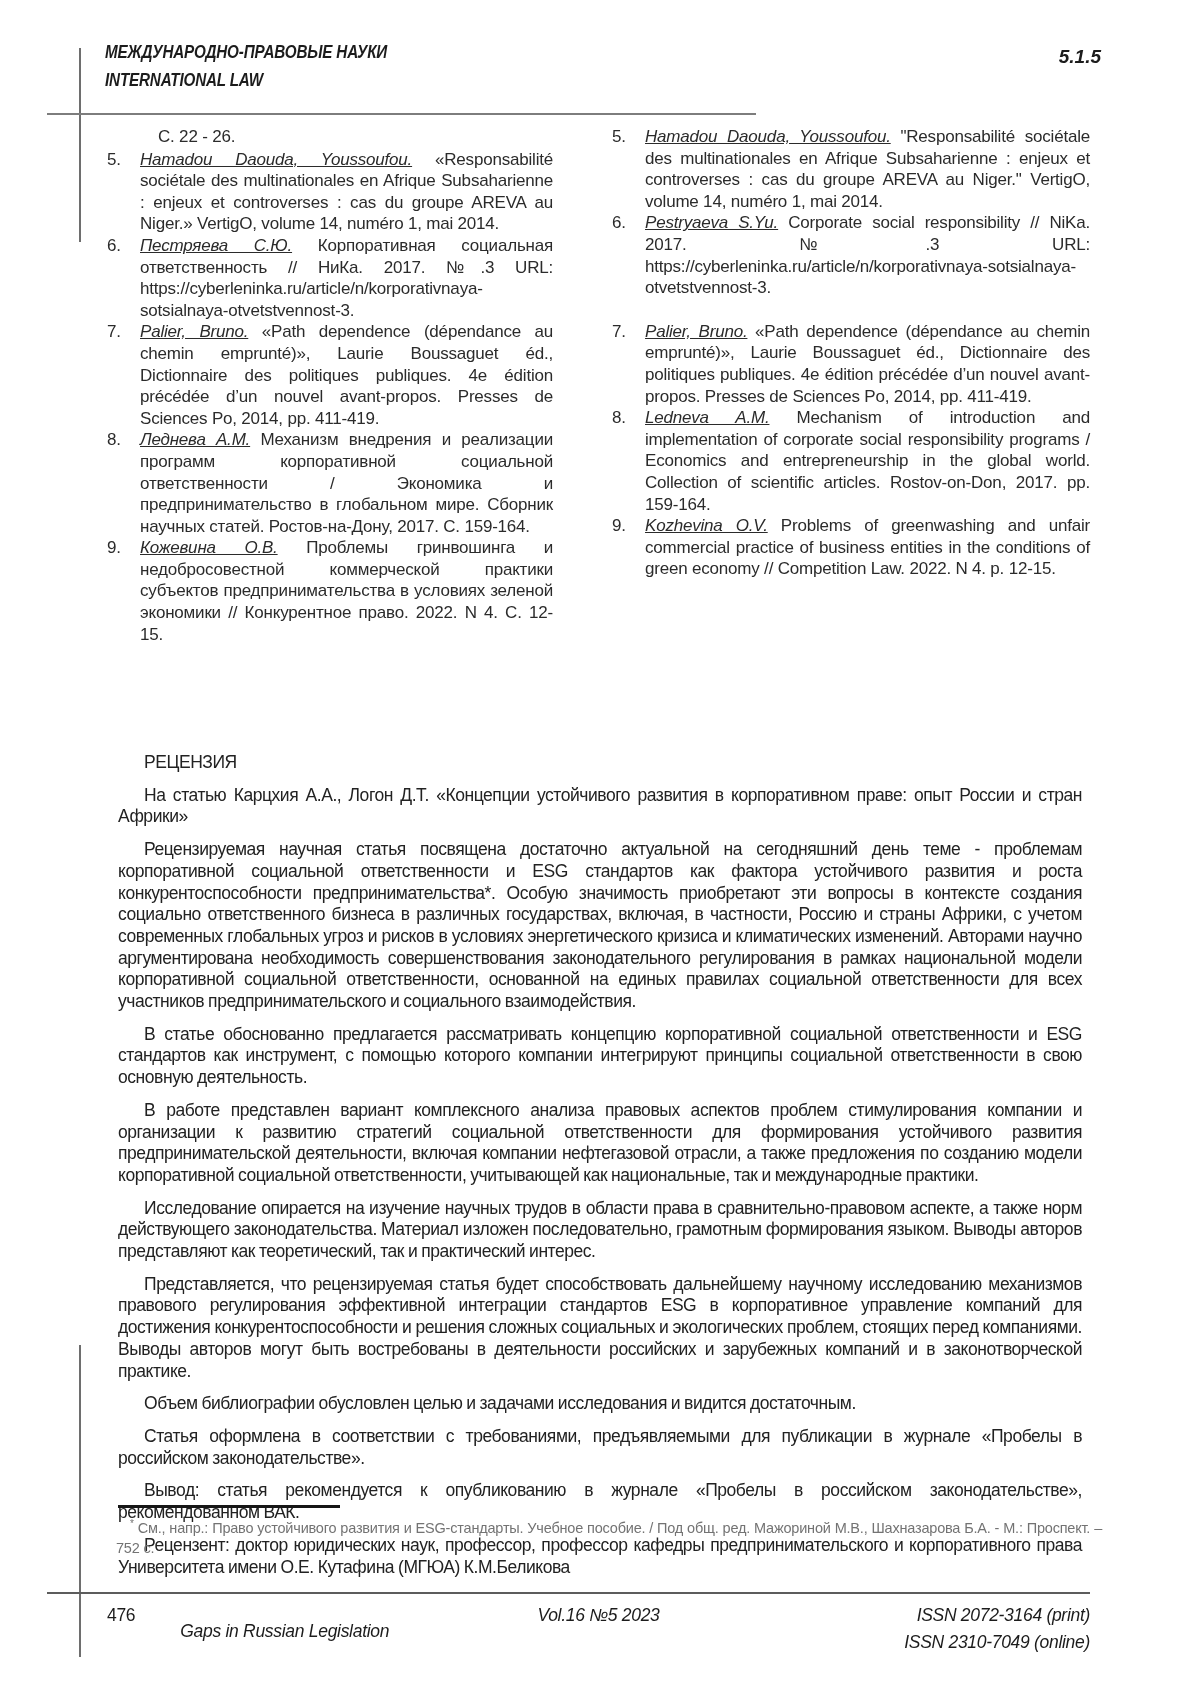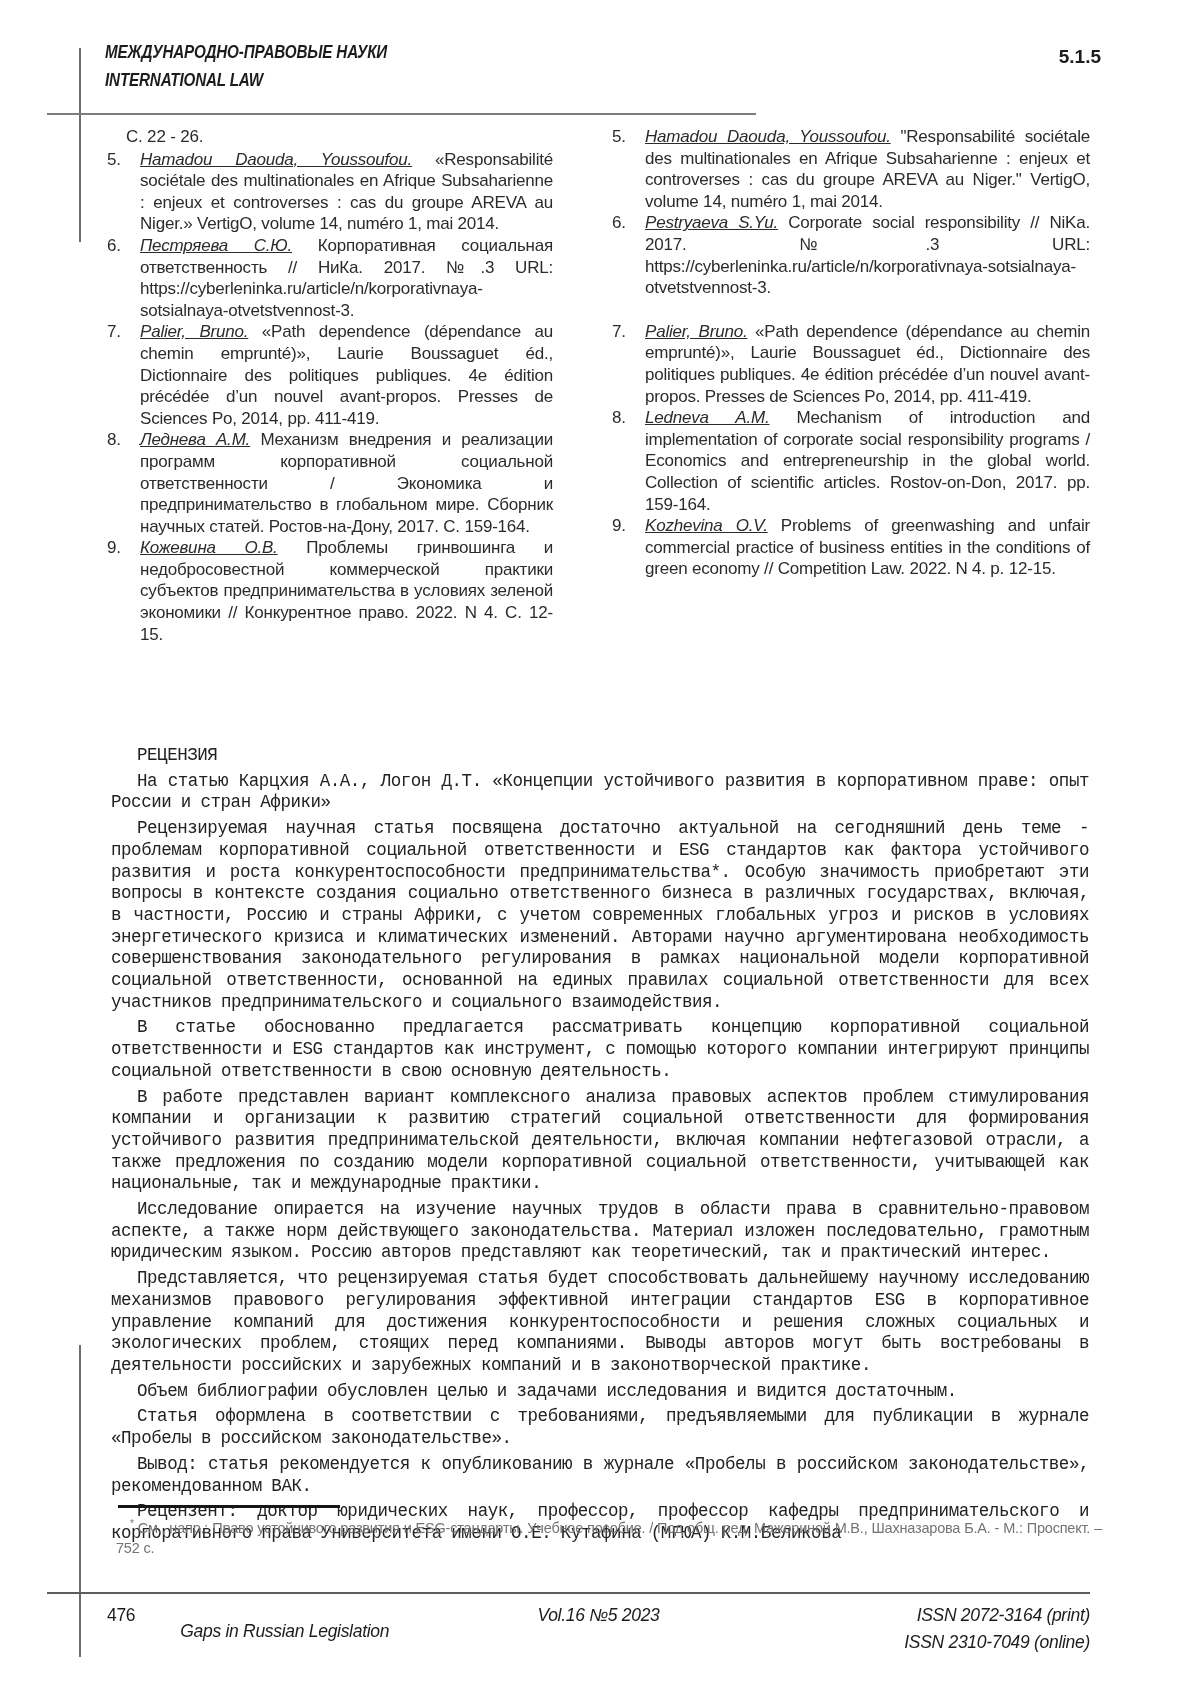--- a/index.html
+++ b/index.html
@@ -13,36 +13,36 @@
   .vline{position:absolute;width:2px;background:#6e6e6e;}
   .vline.top{left:79px;top:48px;height:194px;}
   .vline.bottom{left:79px;top:1345px;height:312px;}
   .hrule{position:absolute;height:2px;background:#7d7d7d;}
   .hdr-rule{left:47px;top:113px;width:709px;}
   .footer-rule{left:47px;top:1592px;width:1043px;background:#5c5c5c;}
   
   .hdr{left:105px;top:38px;font-style:italic;font-weight:bold;font-size:17.5px;
        line-height:28px;color:#1c1c1c;transform:scaleX(.87);transform-origin:left top;
        letter-spacing:-.2px;white-space:nowrap;}
-  .code{top:46px;right:99px;font-weight:bold;font-size:19px;color:#1c1c1c;}
+  .code{top:46px;right:99px;font-style:italic;font-weight:bold;font-size:19px;color:#1c1c1c;}
   
   .refs{left:107px;top:126px;width:983px;display:flex;gap:59px;
         font-size:17px;line-height:21.6px;letter-spacing:-.2px;}
   .col-l{width:446px;flex:none;}
   .col-r{width:478px;flex:none;}
-  .carry{margin-left:19px;margin-bottom:1px;}
+  .carry{margin-left:51px;margin-bottom:1px;}
   .ref{display:flex;}
   .ref-num{width:33px;flex:none;}
   .ref-body{flex:1;text-align:justify;}
   .ref-body i{font-style:italic;text-decoration:underline;}
   .sp-after{margin-bottom:22px;}
   
   .review{left:107px;top:741px;width:986px;font-size:17.5px;line-height:21.7px;
           letter-spacing:-.45px;word-spacing:-.5px;color:#222;}
-  .review p{margin:4px;text-indent:26px;text-align:justify;font-family:Liberation Mono, monospace;}
+  .review p{margin:11px;text-indent:26px;text-align:justify;}
   .review .rh{text-align:left;}
   
   .footnote{left:116px;top:1505px;width:986px;font-size:14.5px;line-height:20px;
             letter-spacing:-.2px;color:#737373;}
   .fn-rule{width:222px;height:3px;background:#161616;margin:0 0 6px 2px;}
   .fn-text{text-align:justify;text-indent:14px;}
   .fn-text sup{font-size:10px;}
   
   .footer{left:107px;top:1602px;width:983px;display:flex;align-items:flex-start;
           font-size:17.5px;letter-spacing:-.3px;color:#1c1c1c;line-height:27px;}
@@ -114,21 +114,21 @@
     </div>
   </div>
 </div>
 
 <div class="abs review">
   <p class="rh">РЕЦЕНЗИЯ</p>
   <p>На статью Карцхия А.А., Логон Д.Т. «Концепции устойчивого развития в корпоративном праве: опыт России и стран Африки»</p>
   <p>Рецензируемая научная статья посвящена достаточно актуальной на сегодняшний день теме - проблемам корпоративной социальной ответственности и ESG стандартов как фактора устойчивого развития и роста конкурентоспособности предпринимательства*. Особую значимость приобретают эти вопросы в контексте создания социально ответственного бизнеса в различных государствах, включая, в частности, Россию и страны Африки, с учетом современных глобальных угроз и рисков в условиях энергетического кризиса и климатических изменений. Авторами научно аргументирована необходимость совершенствования законодательного регулирования в рамках национальной модели корпоративной социальной ответственности, основанной на единых правилах социальной ответственности для всех участников предпринимательского и социального взаимодействия.</p>
   <p>В статье обоснованно предлагается рассматривать концепцию корпоративной социальной ответственности и ESG стандартов как инструмент, с помощью которого компании интегрируют принципы социальной ответственности в свою основную деятельность.</p>
   <p>В работе представлен вариант комплексного анализа правовых аспектов проблем стимулирования компании и организации к развитию стратегий социальной ответственности для формирования устойчивого развития предпринимательской деятельности, включая компании нефтегазовой отрасли, а также предложения по созданию модели корпоративной социальной ответственности, учитывающей как национальные, так и международные практики.</p>
-  <p>Исследование опирается на изучение научных трудов в области права в сравнительно-правовом аспекте, а также норм действующего законодательства. Материал изложен последовательно, грамотным юридическим языком. Россию авторов представляют как теоретический, так и практический интерес.</p>
+  <p>Исследование опирается на изучение научных трудов в области права в сравнительно-правовом аспекте, а также норм действующего законодательства. Материал изложен последовательно, грамотным формирования языком. Выводы авторов представляют как теоретический, так и практический интерес.</p>
   <p>Представляется, что рецензируемая статья будет способствовать дальнейшему научному исследованию механизмов правового регулирования эффективной интеграции стандартов ESG в корпоративное управление компаний для достижения конкурентоспособности и решения сложных социальных и экологических проблем, стоящих перед компаниями. Выводы авторов могут быть востребованы в деятельности российских и зарубежных компаний и в законотворческой практике.</p>
   <p>Объем библиографии обусловлен целью и задачами исследования и видится достаточным.</p>
   <p>Статья оформлена в соответствии с требованиями, предъявляемыми для публикации в журнале «Пробелы в российском законодательстве».</p>
   <p>Вывод: статья рекомендуется к опубликованию в журнале «Пробелы в российском законодательстве», рекомендованном ВАК.</p>
   <p>Рецензент: доктор юридических наук, профессор, профессор кафедры предпринимательского и корпоративного права Университета имени О.Е. Кутафина (МГЮА) К.М.Беликова</p>
 </div>
 
 <div class="abs footnote">
   <div class="fn-rule"></div>
   <div class="fn-text"><sup>*</sup> <span>См., напр.: Право устойчивого развития и ESG-стандарты. Учебное пособие. / Под общ. ред. Мажориной М.В., Шахназарова Б.А. - М.: Проспект. – 752 с.</span></div>

